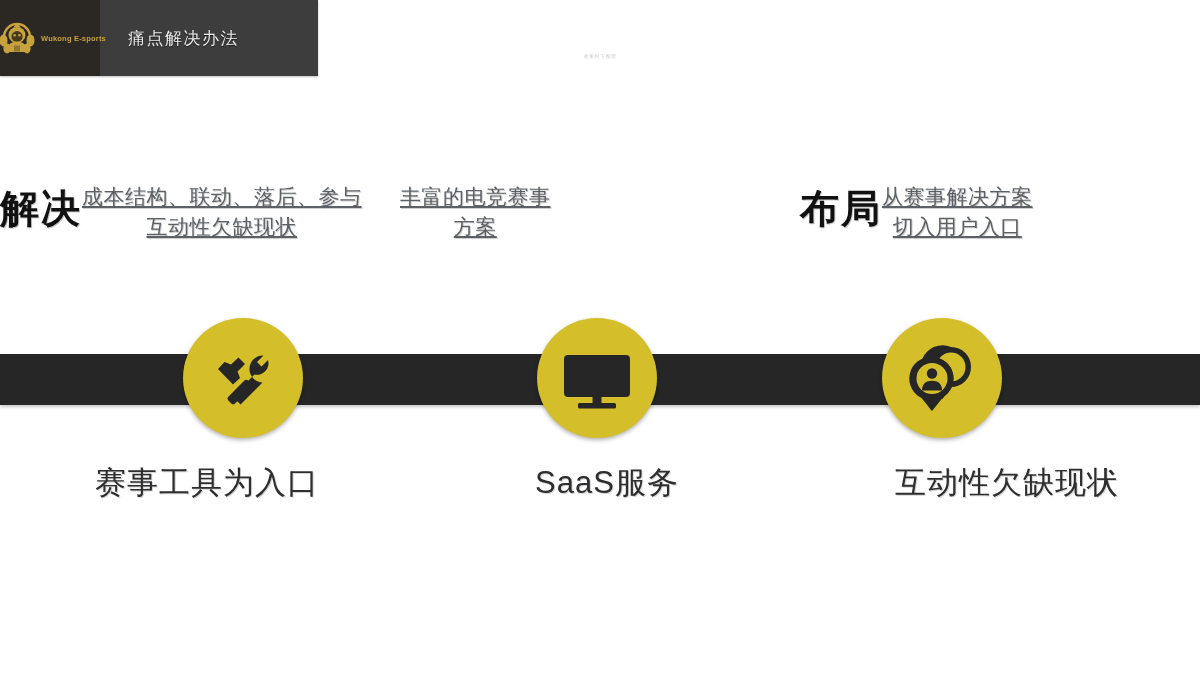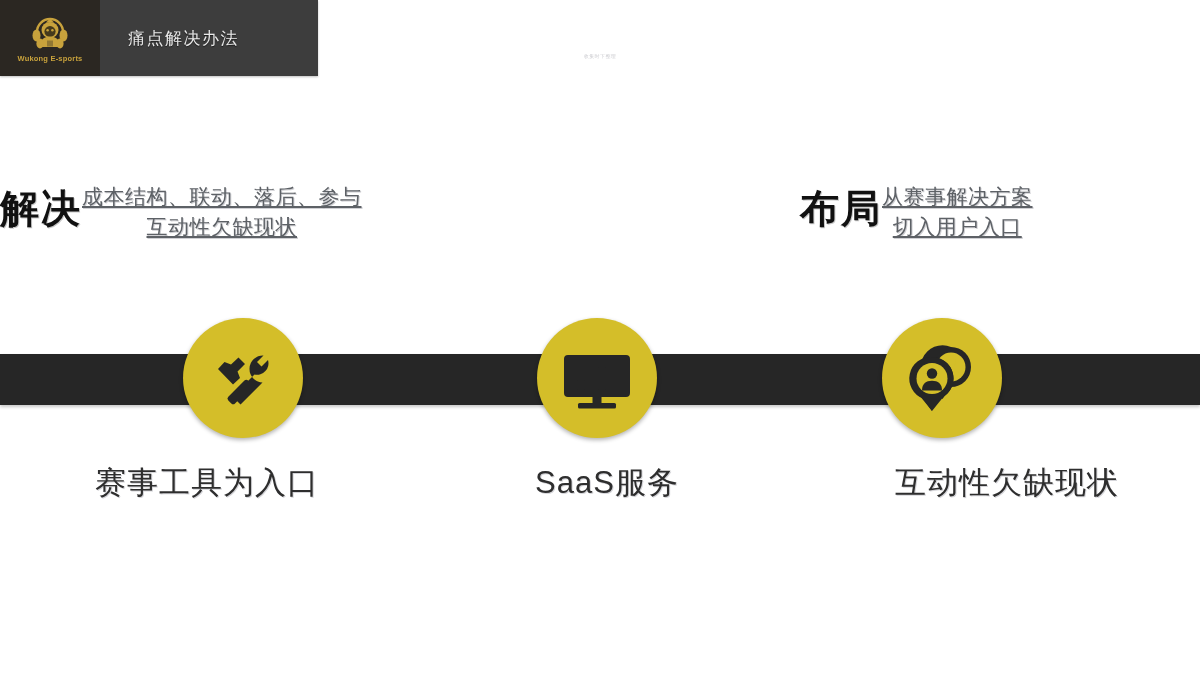--- a/index.html
+++ b/index.html
@@ -13,21 +13,21 @@
   
   .header-bar{
     position:absolute;left:0;top:0;width:318px;height:76px;
     background:#3d3d3d;
     display:flex;align-items:stretch;
     box-shadow:0 1px 2px rgba(0,0,0,.25);
   }
   .logo-panel{
     width:100px;height:100%;
     background:#2b2722;
-    display:flex;flex-direction:column;
+    display:flex;flex-direction:row;
     align-items:center;justify-content:center;
     gap:1px;
   }
   .logo-mark{width:46px;height:40px;display:block;}
   .logo-text{
     font-size:7.5px;font-weight:bold;color:#c8a23c;
     letter-spacing:.2px;white-space:nowrap;
     font-family:"Liberation Sans",sans-serif;
   }
   .header-title{
@@ -137,20 +137,22 @@
 
 <div class="columns">
 
   <div class="col col-1">
     <div class="col-heading">解决</div>
     <div class="col-sub">成本结构、联动、落后、参与
 互动性欠缺现状</div>
   </div>
 
   <div class="col col-2">
+    <div class="col-sub">丰富的电竞赛事
+方案</div>
   </div>
 
   <div class="col col-3">
     <div class="col-heading">布局</div>
     <div class="col-sub">从赛事解决方案
 切入用户入口</div>
   </div>
 
 </div>
 

